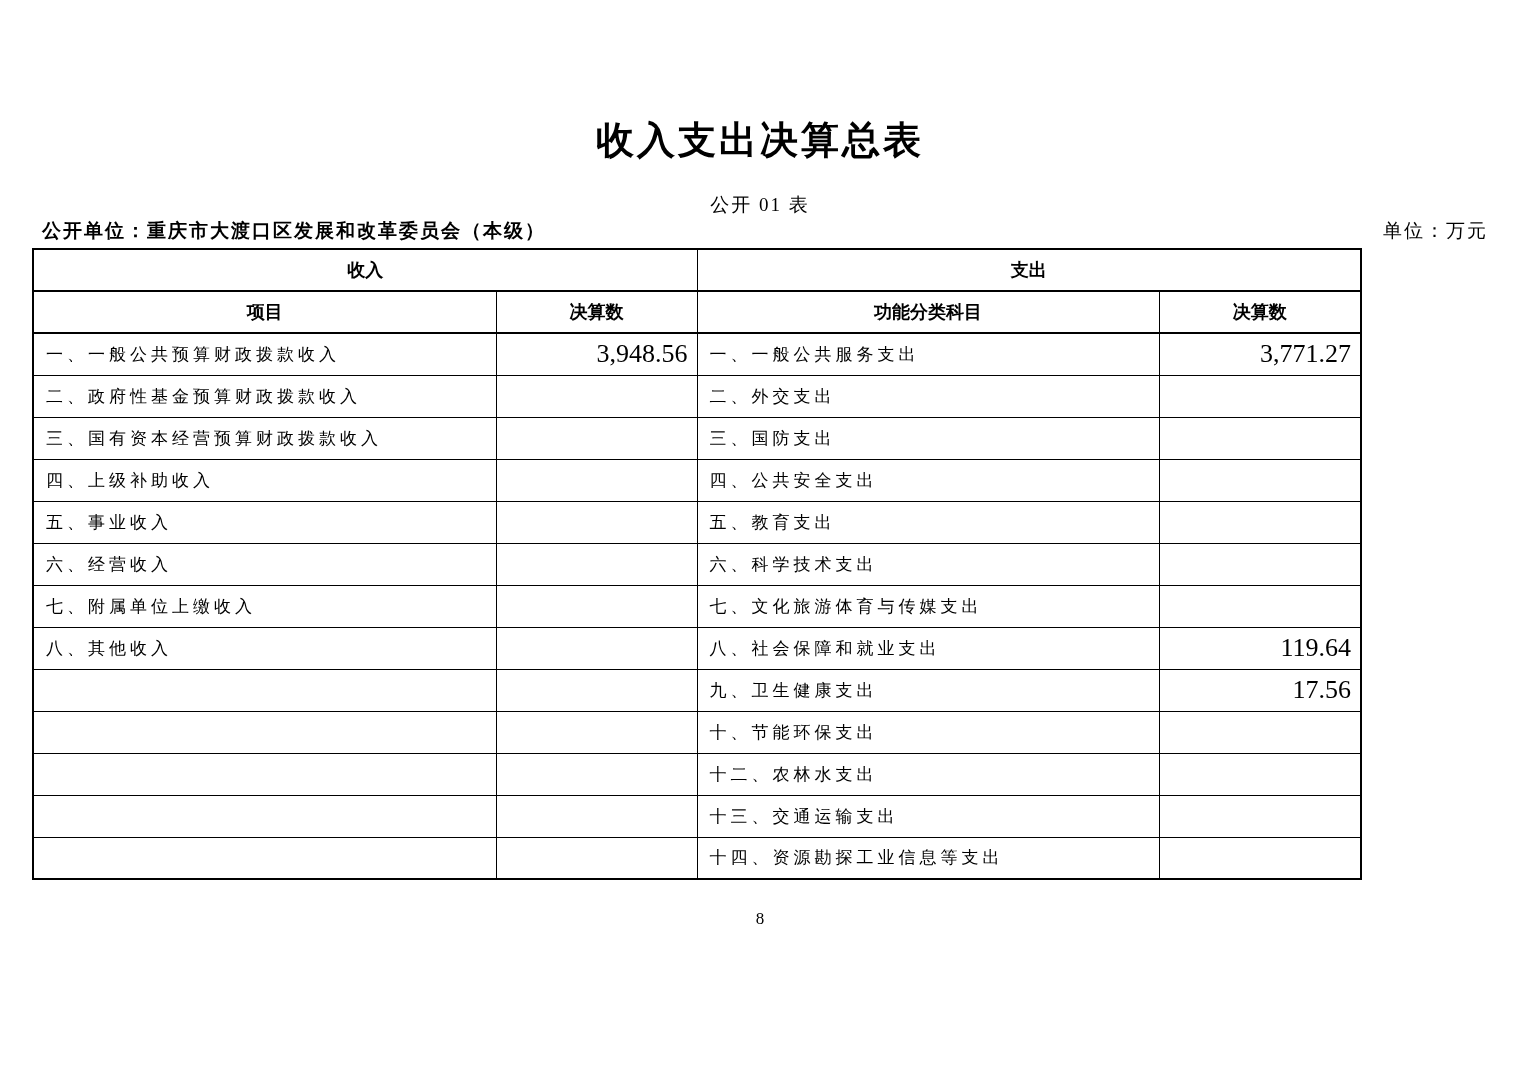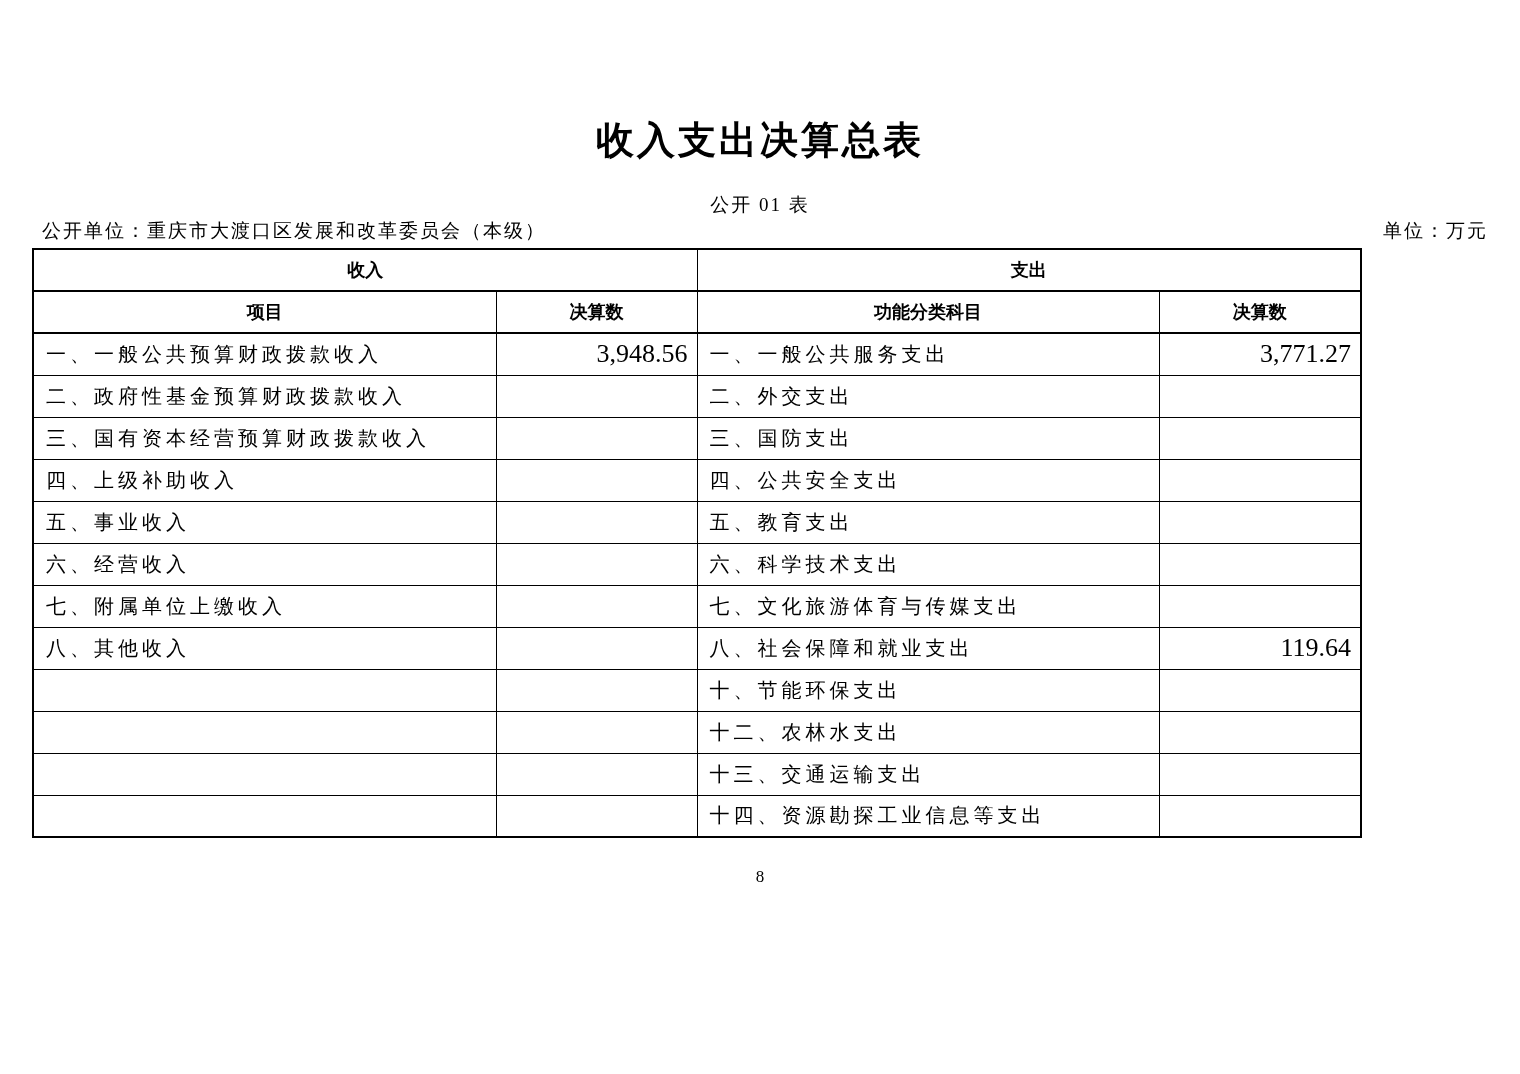--- a/index.html
+++ b/index.html
@@ -33,21 +33,21 @@
   }
   .meta-row {
     margin-top: 2px;
     display: flex;
     justify-content: space-between;
     align-items: flex-end;
     font-size: 19px;
     line-height: 24px;
     letter-spacing: 2px;
   }
-  .publishing-unit { font-weight: normal; padding-left: 10px; }
+  .publishing-unit { font-weight: bold; padding-left: 10px; }
   table.budget-table {
     margin-top: 5px;
     width: 1328px;
     border-collapse: collapse;
     table-layout: fixed;
     border: 2px solid #000000;
   }
   table.budget-table th,
   table.budget-table td {
     border: 1px solid #000000;
@@ -60,21 +60,21 @@
   tr.col-header th {
     font-family: "Liberation Sans", sans-serif;
     font-weight: bold;
     font-size: 18px;
     text-align: center;
     border-bottom-width: 2px;
   }
   td.item-cell {
     text-align: left;
     padding-left: 12px;
-    font-size: 20px;
+    font-size: 17px;
     letter-spacing: 4px;
   }
   td.amount-cell {
     text-align: right;
     padding-right: 9px;
     font-size: 26px;
     letter-spacing: 0;
   }
   .page-number {
     margin-top: 29px;
@@ -160,20 +160,26 @@
       </tr>
       <tr>
         <td class="item-cell">八、其他收入</td>
         <td class="amount-cell"></td>
         <td class="item-cell">八、社会保障和就业支出</td>
         <td class="amount-cell">119.64</td>
       </tr>
       <tr>
         <td class="item-cell"></td>
         <td class="amount-cell"></td>
+        <td class="item-cell">九、卫生健康支出</td>
+        <td class="amount-cell">17.56</td>
+      </tr>
+      <tr>
+        <td class="item-cell"></td>
+        <td class="amount-cell"></td>
         <td class="item-cell">十、节能环保支出</td>
         <td class="amount-cell"></td>
       </tr>
       <tr>
         <td class="item-cell"></td>
         <td class="amount-cell"></td>
         <td class="item-cell">十二、农林水支出</td>
         <td class="amount-cell"></td>
       </tr>
       <tr>

